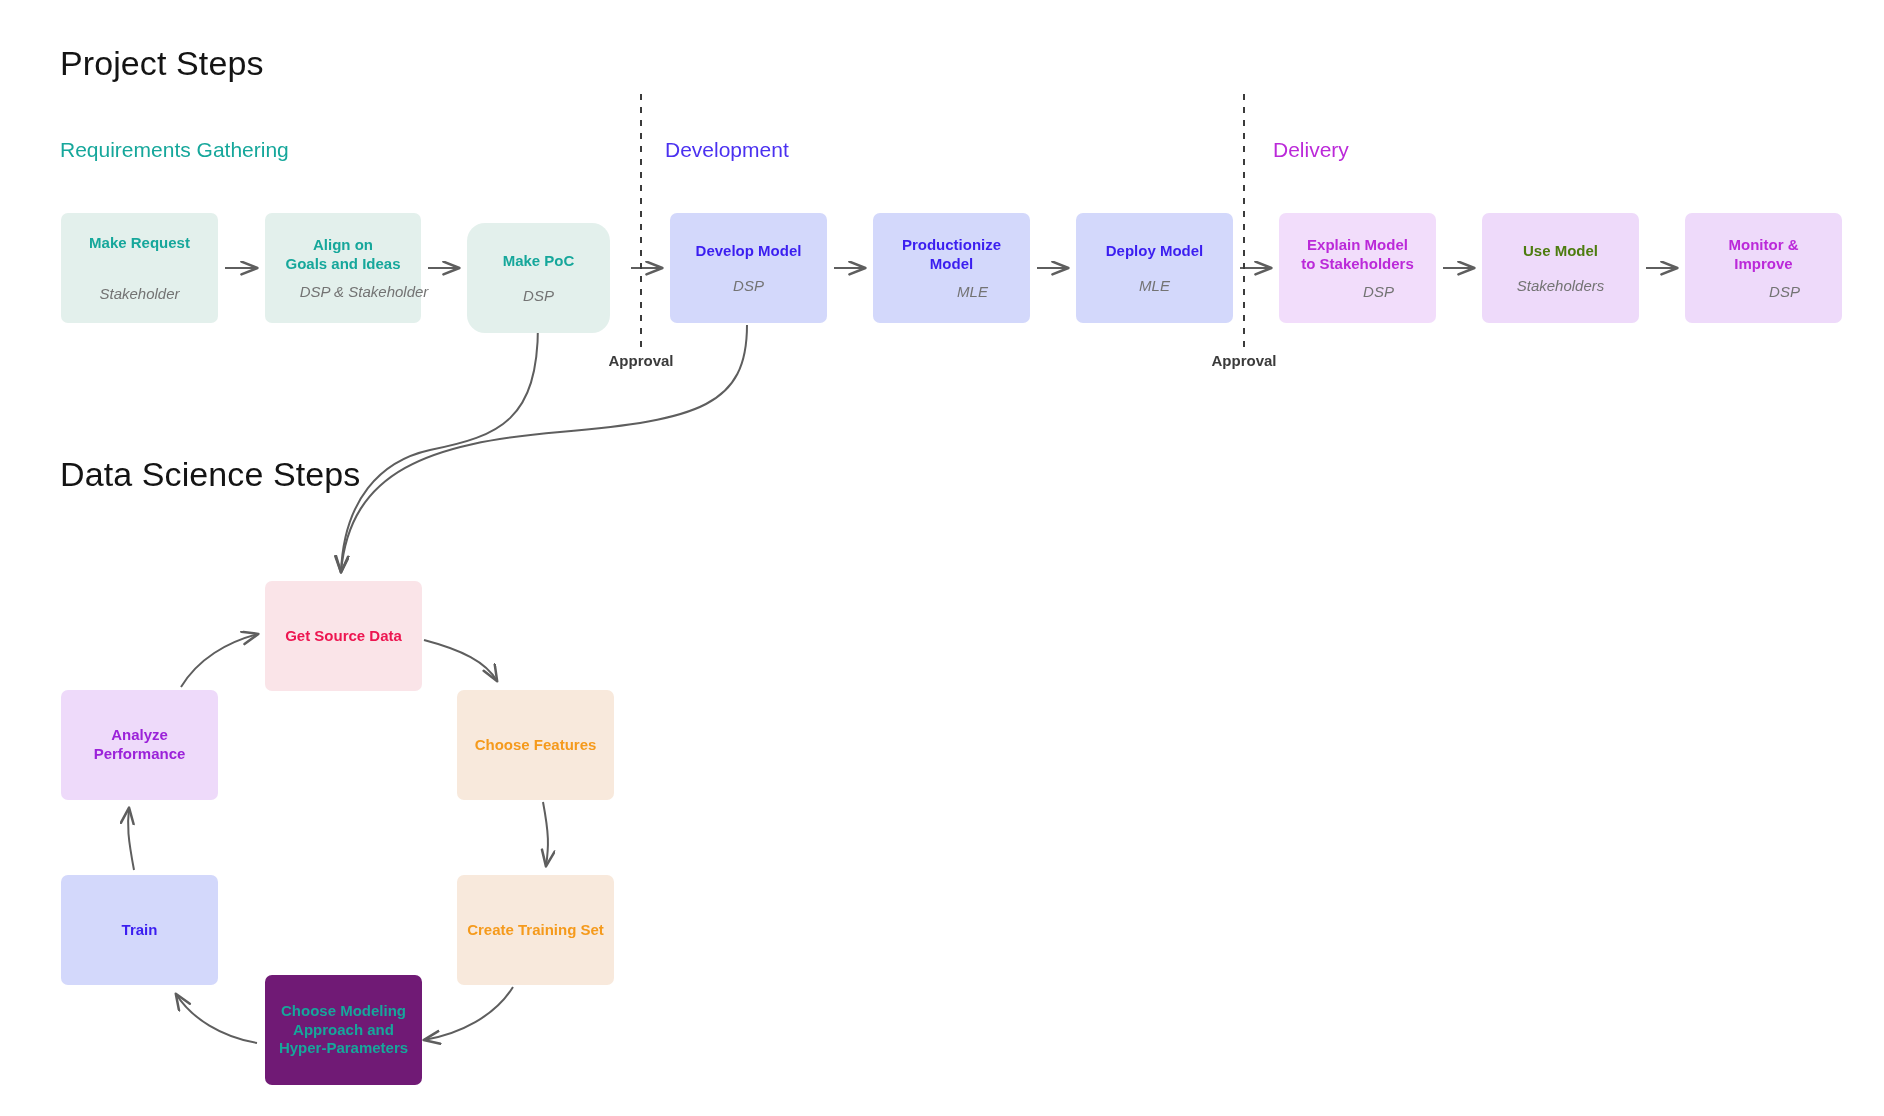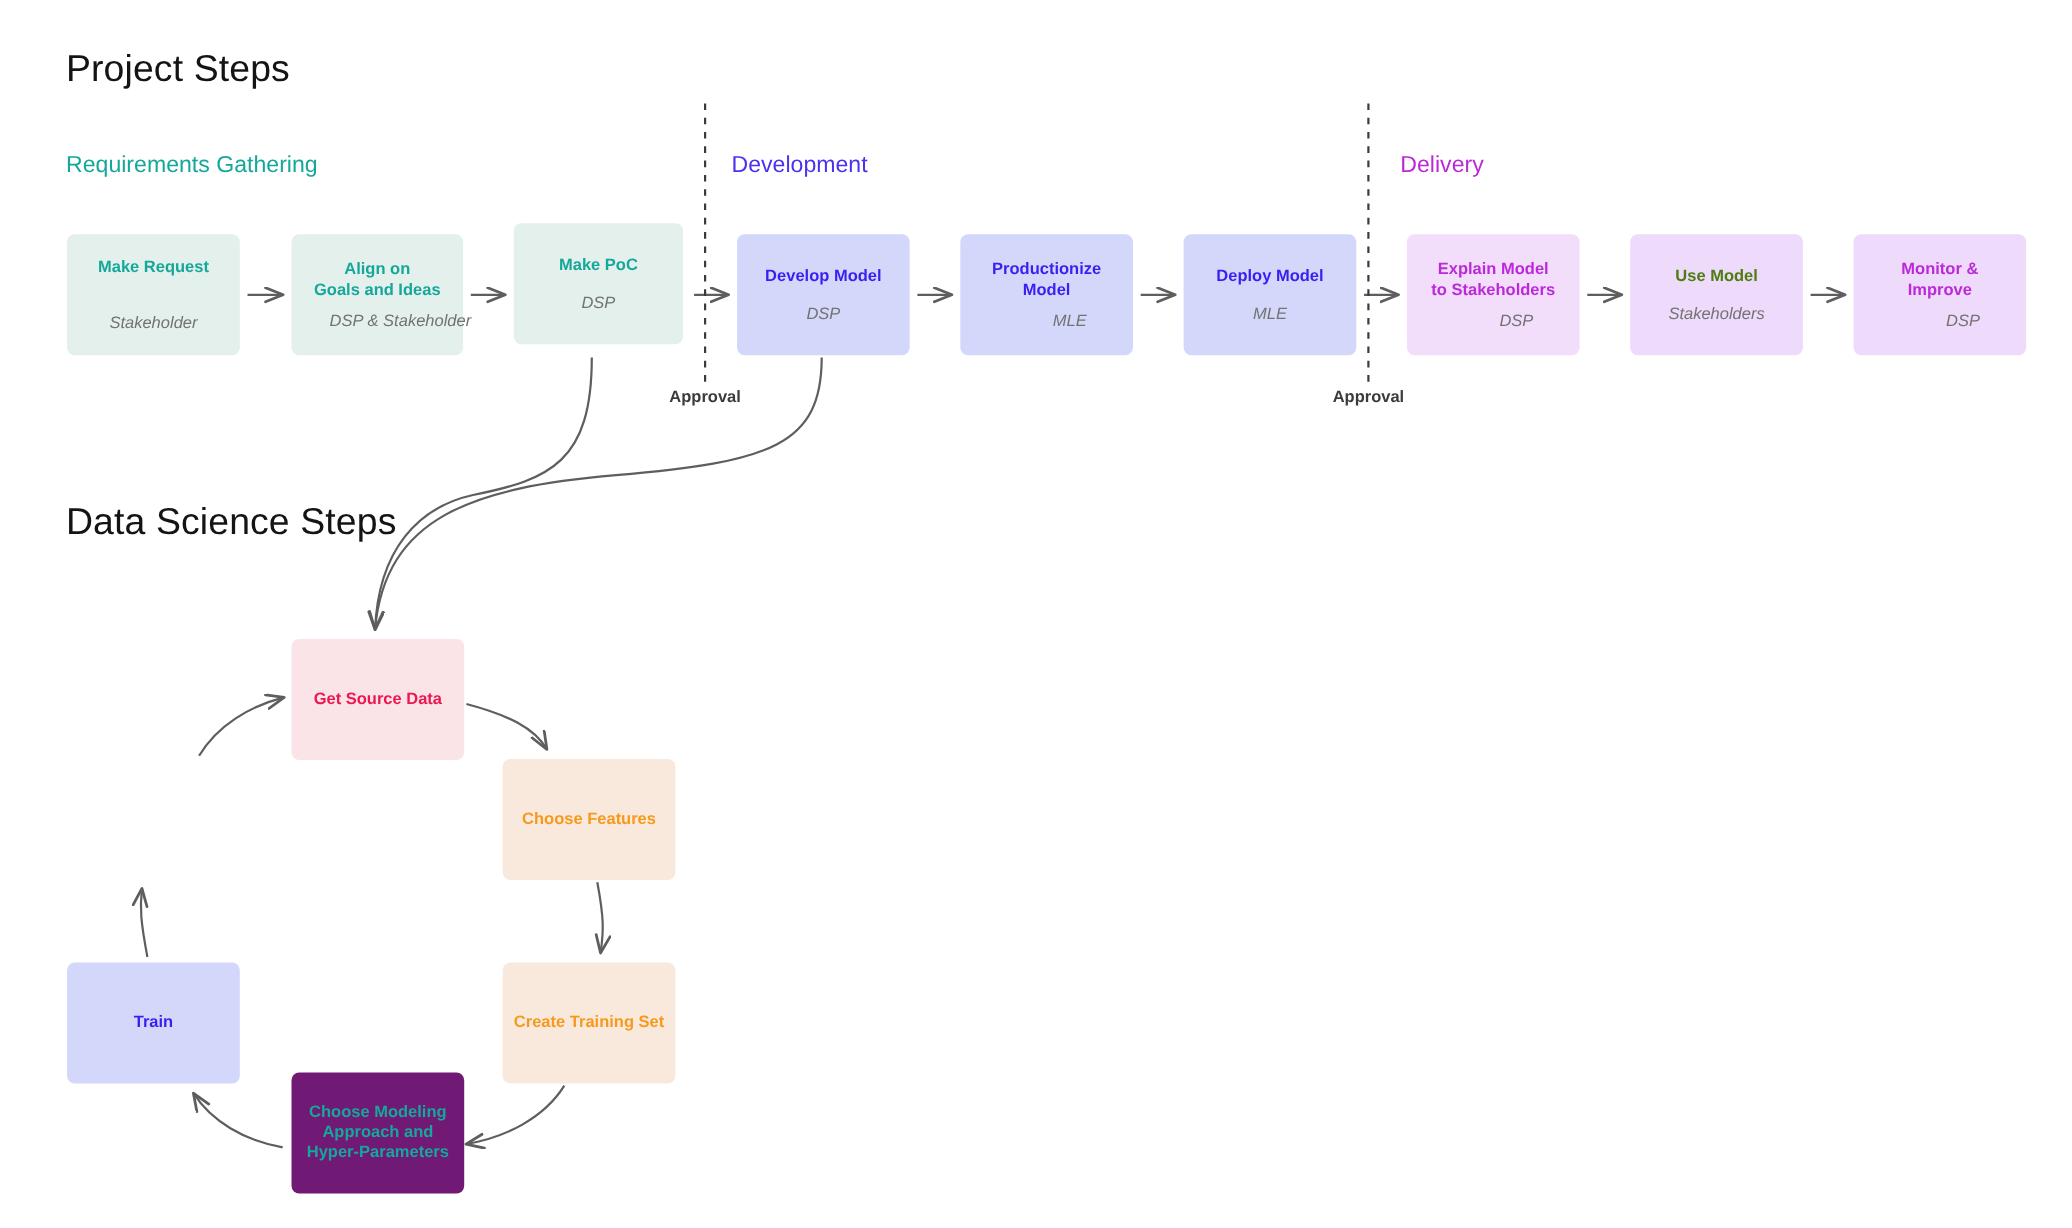--- a/index.html
+++ b/index.html
@@ -135,21 +135,21 @@
     <div class="title" style="color:#16a79b;">Make Request</div>
     <div class="role">Stakeholder</div>
   </div>
 
   <div class="node two-line" style="left:265px; top:213px; width:156px; height:110px; background:#e3f0ec;">
     <div class="title" style="color:#16a79b;">Align on
 Goals and Ideas</div>
     <div class="role">DSP &amp; Stakeholder</div>
   </div>
 
-  <div class="node" style="left:467px; top:203px; width:154px; height:110px; background:#e3f0ec;">
+  <div class="node" style="left:467px; top:223px; width:143px; height:110px; background:#e3f0ec;border-radius:18px;">
     <div class="title" style="color:#16a79b;">Make PoC</div>
     <div class="role">DSP</div>
   </div>
 
   <div class="node" style="left:670px; top:213px; width:157px; height:110px; background:#d3d8fb;">
     <div class="title" style="color:#3b1ef0;">Develop Model</div>
     <div class="role">DSP</div>
   </div>
 
   <div class="node two-line" style="left:873px; top:213px; width:157px; height:110px; background:#d3d8fb;">
@@ -195,14 +195,18 @@
   <div class="node cyc" style="left:265px; top:975px; width:157px; height:110px; background:#701a75;">
     <div class="title" style="color:#16a79b;">Choose Modeling
 Approach and
 Hyper-Parameters</div>
   </div>
 
   <div class="node cyc" style="left:61px; top:875px; width:157px; height:110px; background:#d3d8fb;">
     <div class="title" style="color:#3b1ef0;">Train</div>
   </div>
 
+  <div class="node cyc" style="left:61px; top:690px; width:157px; height:110px; background:#eedafa;">
+    <div class="title" style="color:#9b22d9;">Analyze
+Performance</div>
+  </div>
 
 </div>
 
 </body></html>

